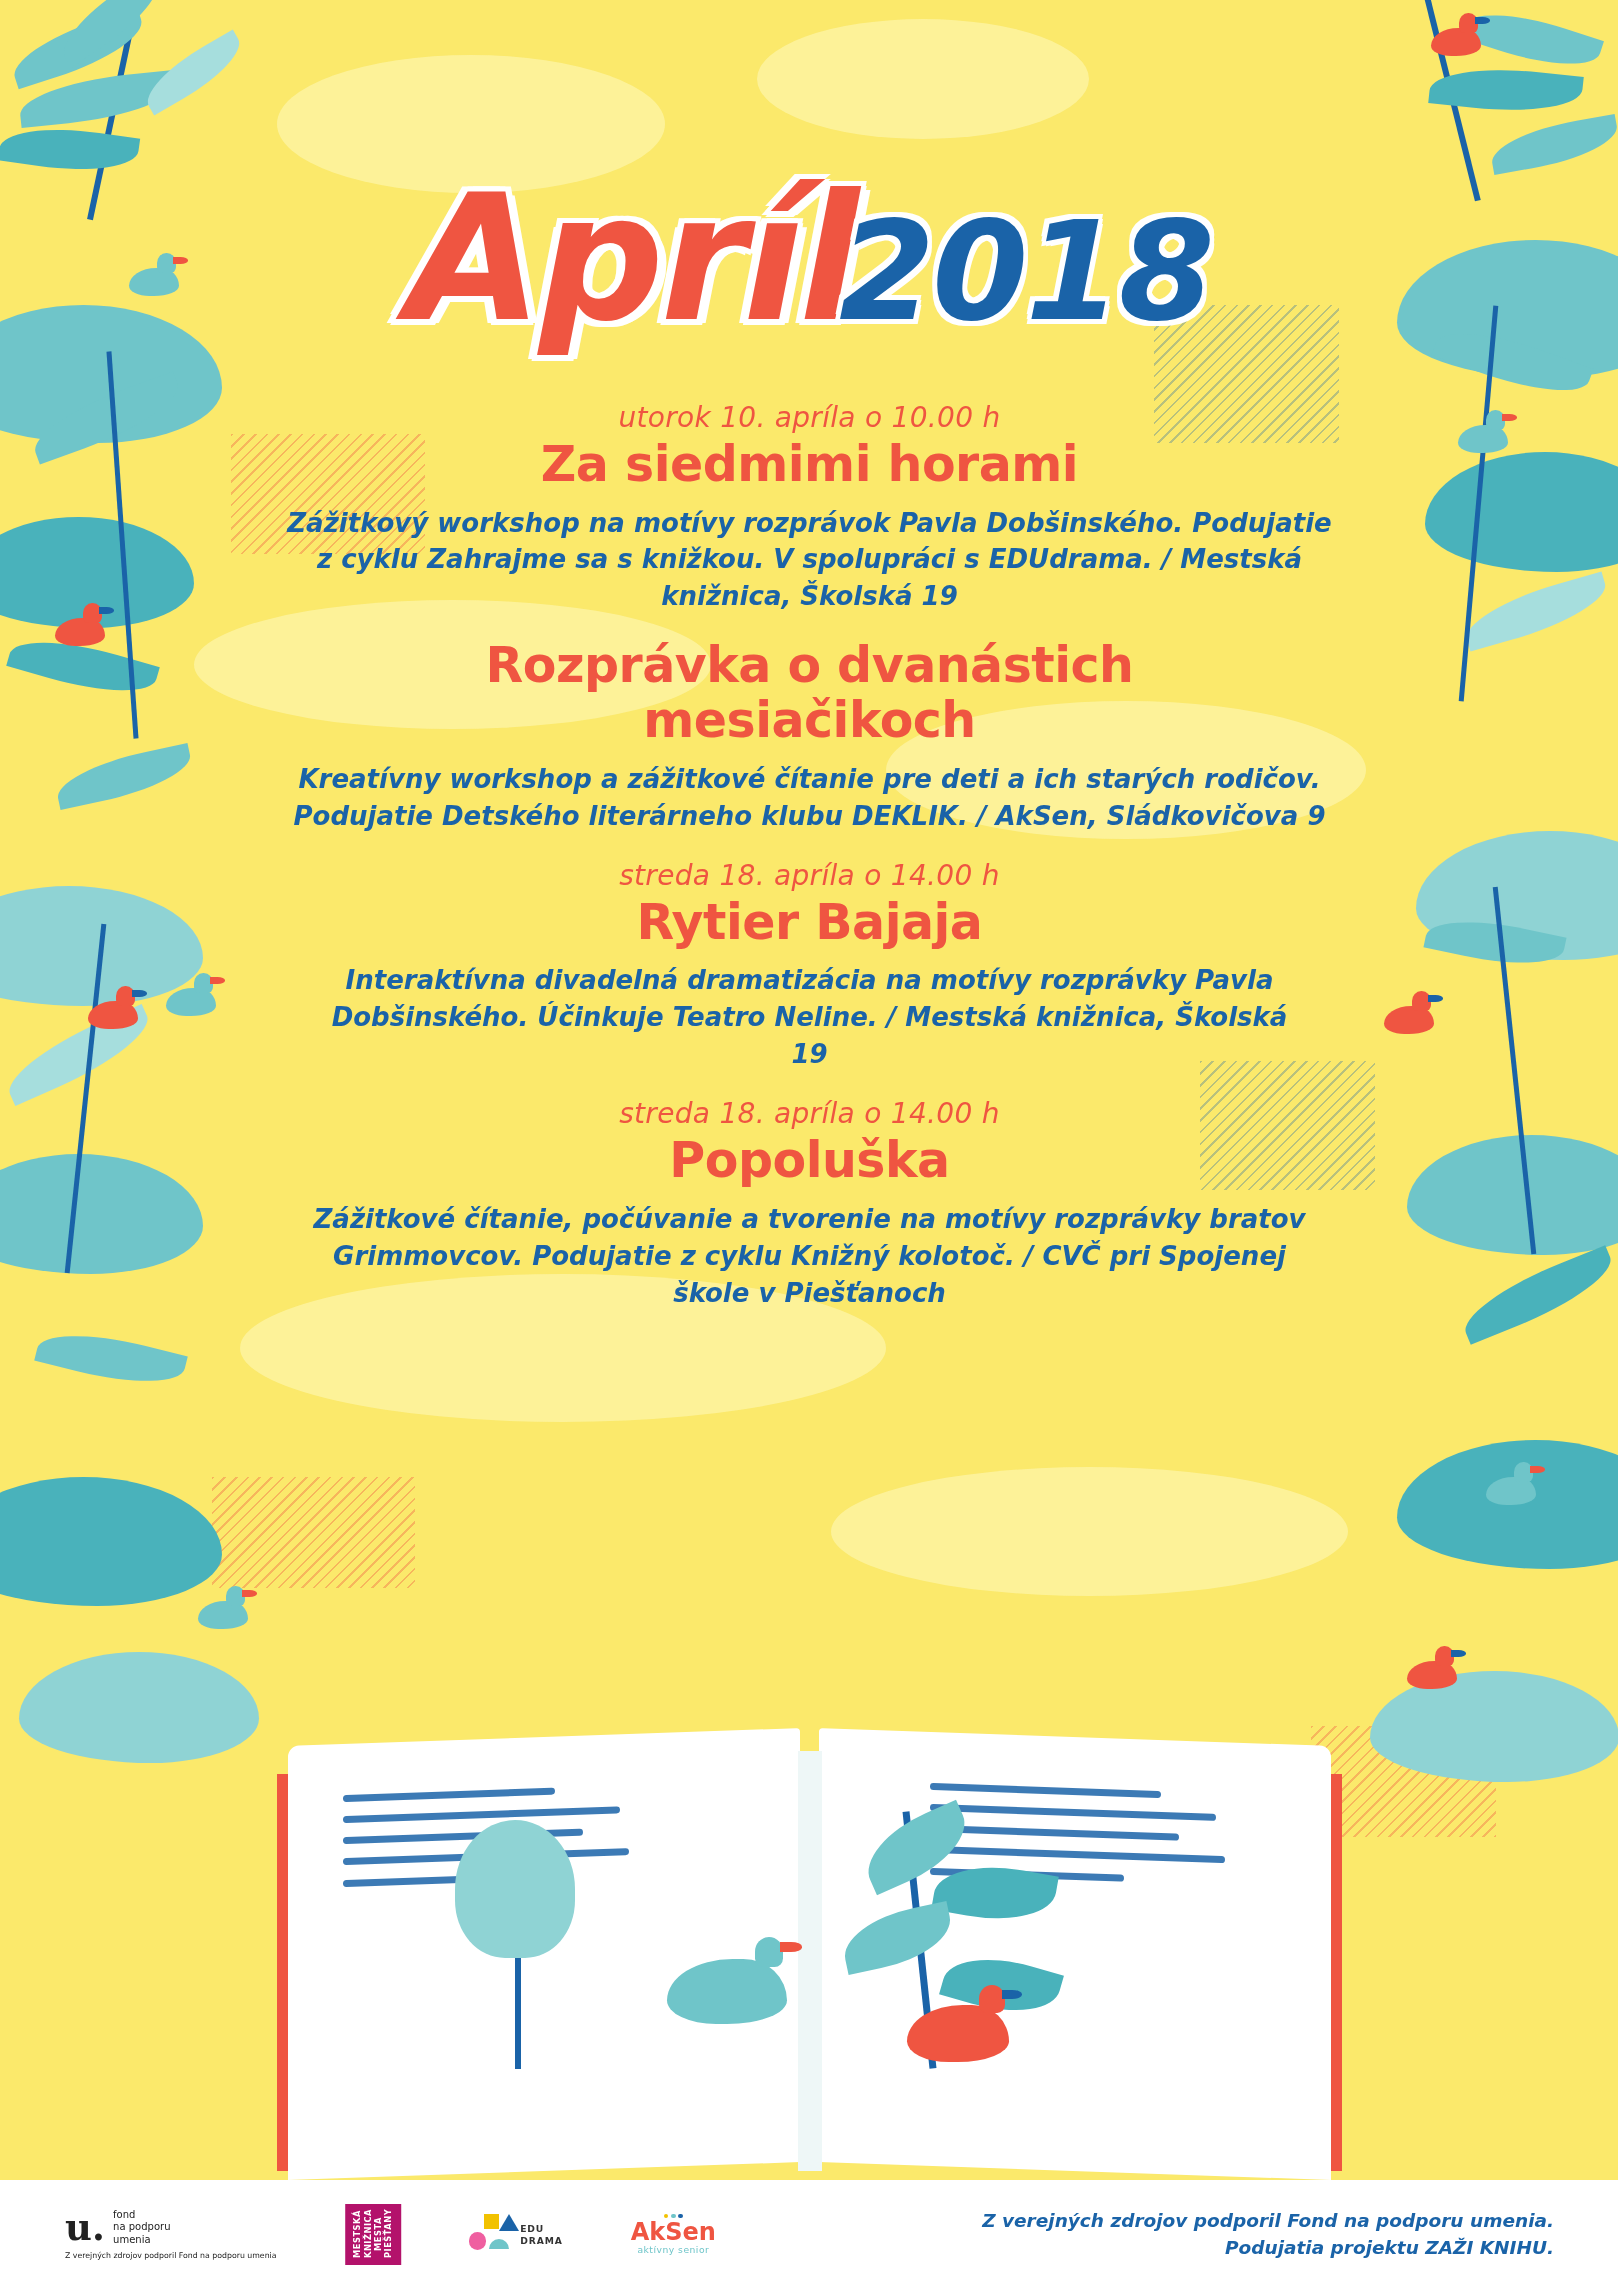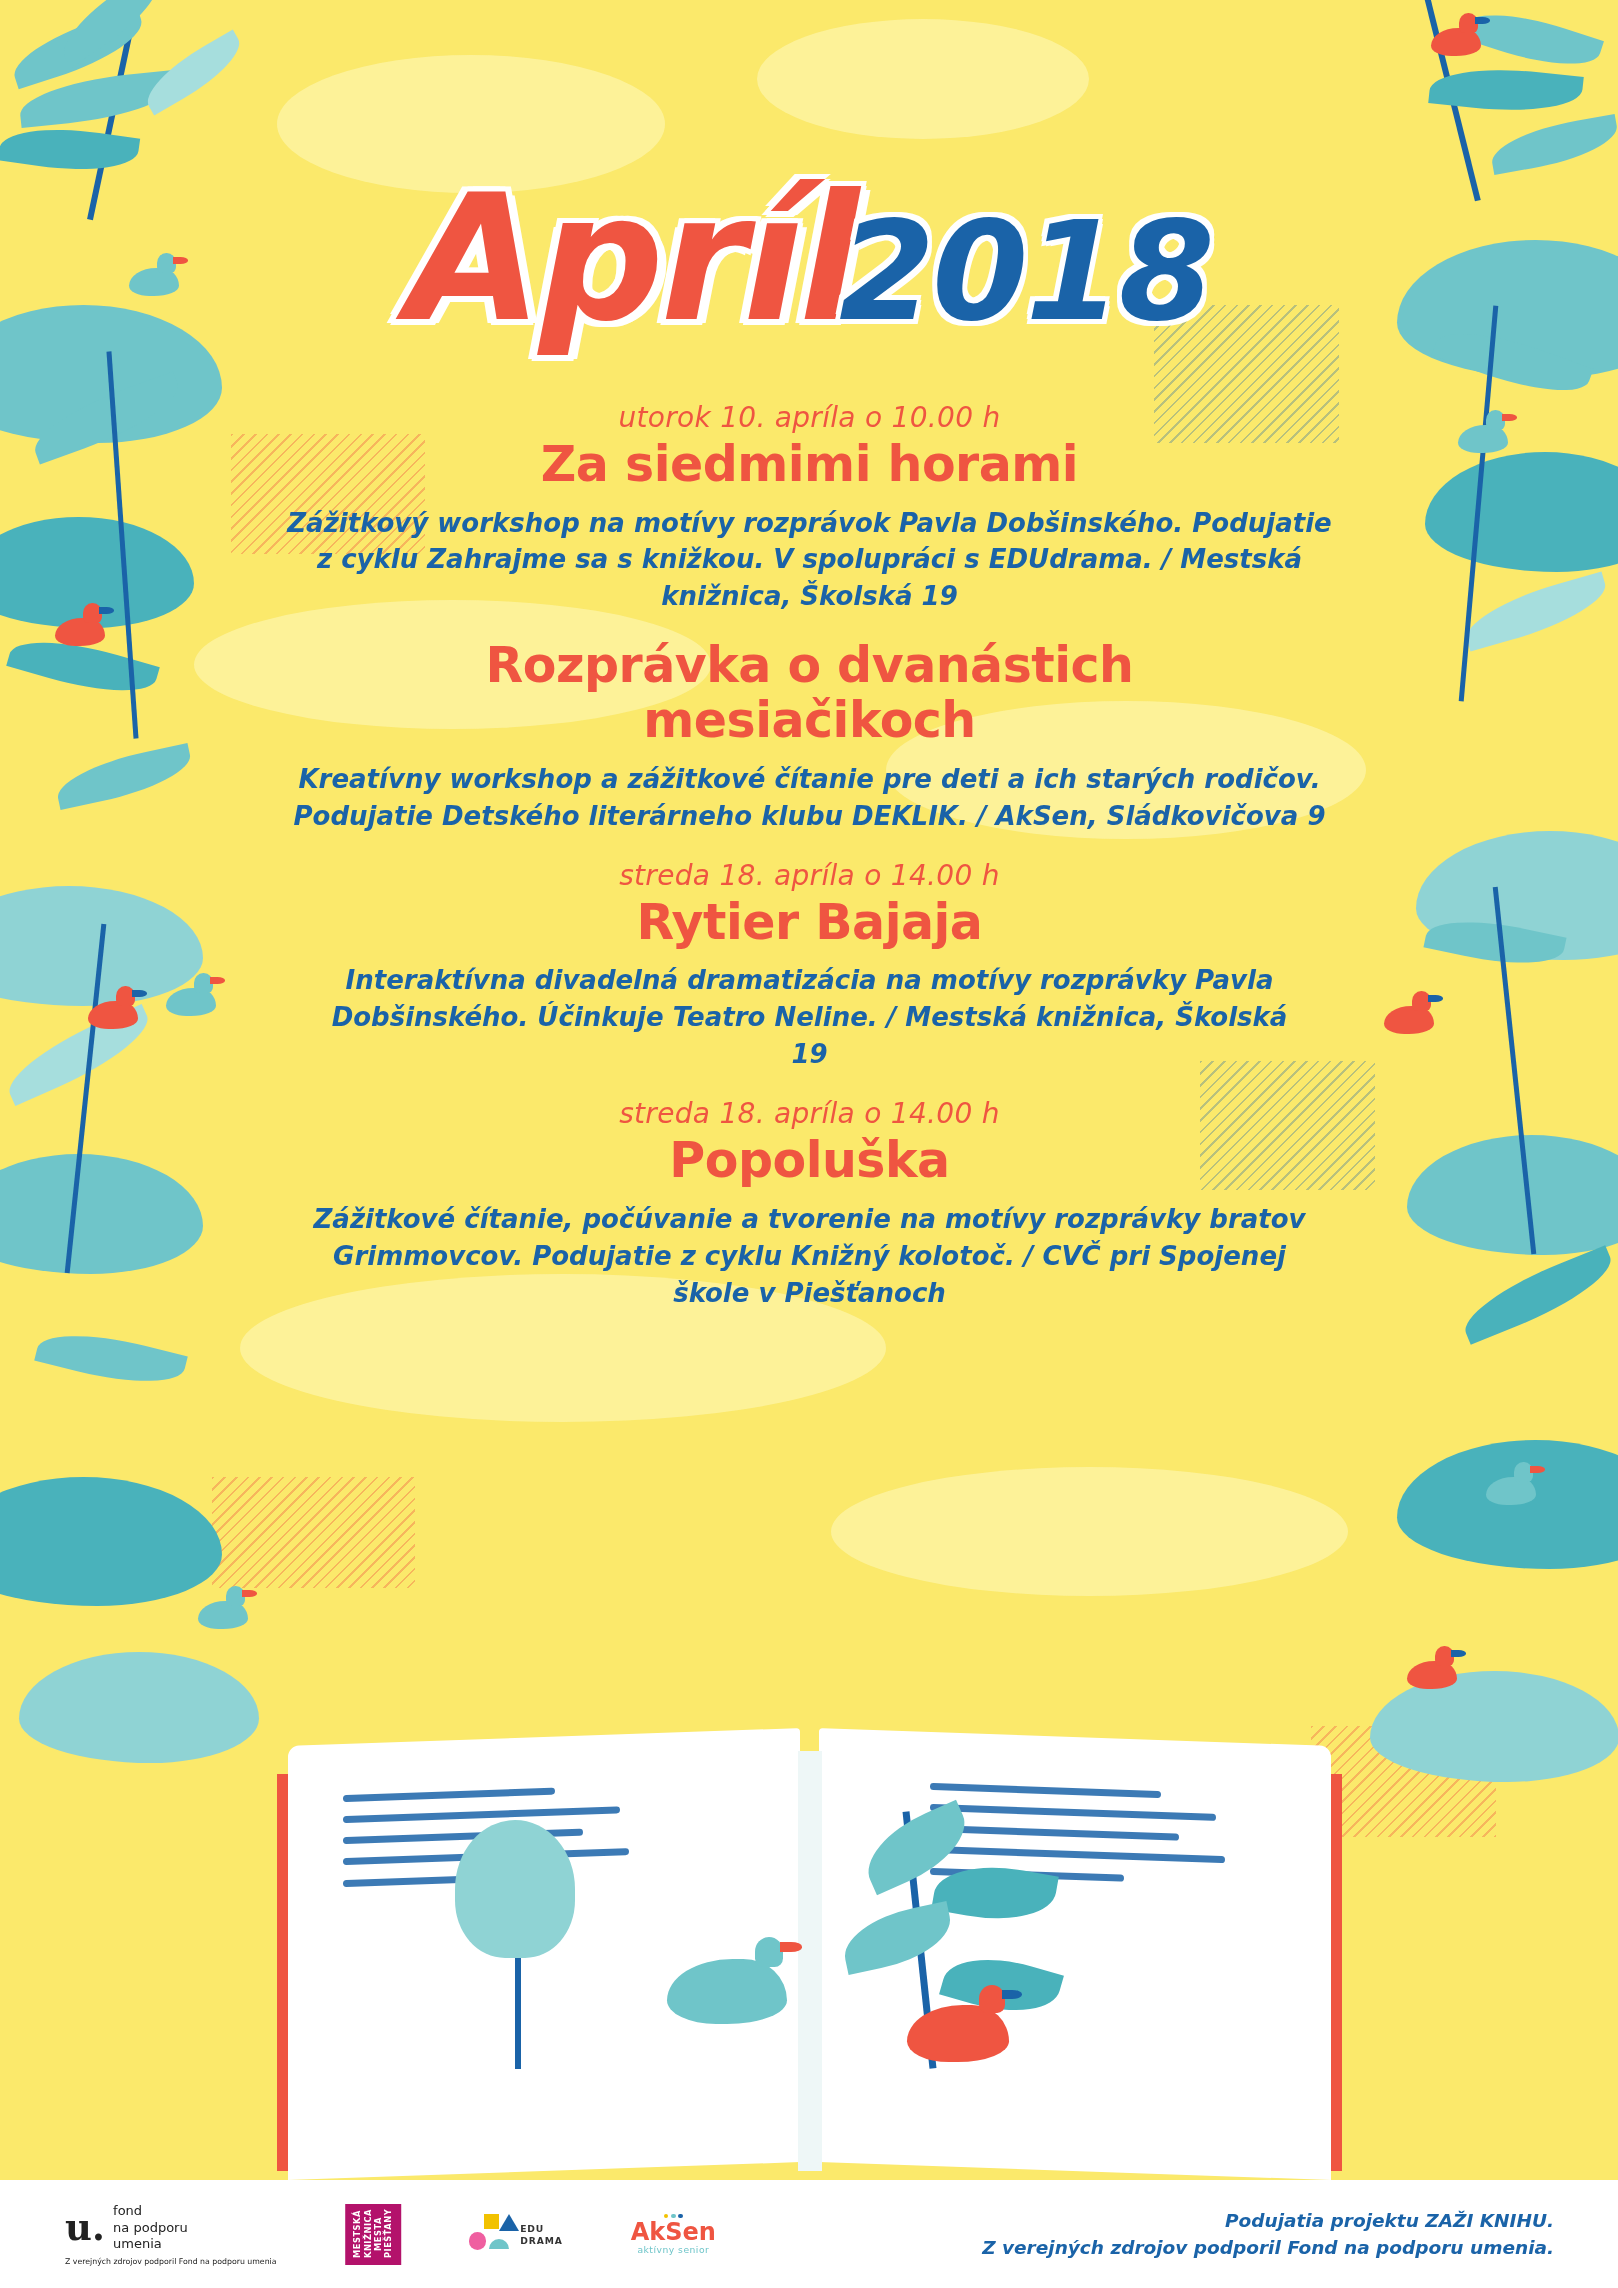--- a/index.html
+++ b/index.html
@@ -213,21 +213,21 @@
   .logo-fpu { display: flex; align-items: center; gap: 8.3px; }
   .logo-fpu .u {
     font-family: "DejaVu Serif", serif;
     font-weight: bold;
     font-size: 37px;
     color: #222;
     line-height: .9;
   }
   .logo-fpu .fpu-text {
     font-family: "DejaVu Sans", sans-serif;
-    font-size: 13px;
+    font-size: 10px;
     color: #222;
     line-height: 1.25;
   }
   .logo-fpu-wrap { display: flex; flex-direction: column; gap: 4.6px; }
   .logo-fpu-note {
     font-family: "DejaVu Sans", sans-serif;
     font-size: 7.8px;
     color: #222;
   }
   .logo-kniznica {
@@ -498,19 +498,19 @@
             <i style="background:#6fc5c9"></i>
             <i style="background:#1a63a8"></i>
         </span>
         <span class="aksen-name">AkSen</span>
         <span class="aksen-sub" style="display:block">aktívny senior</span>
       </div>
 
     </div>
 
     <div class="footer-text">
+      <div>Z verejných zdrojov podporil Fond na podporu umenia.</div>
       <div>Podujatia projektu ZAŽI KNIHU.</div>
-      <div>Z verejných zdrojov podporil Fond na podporu umenia.</div>
     </div>
   </div>
 
 </div>
 
 
 </body></html>

